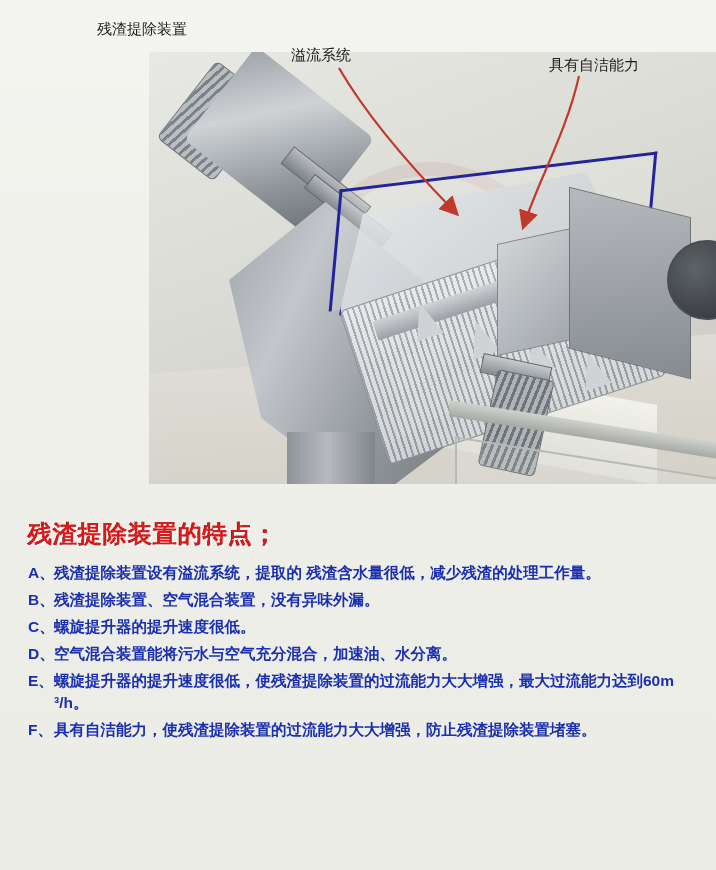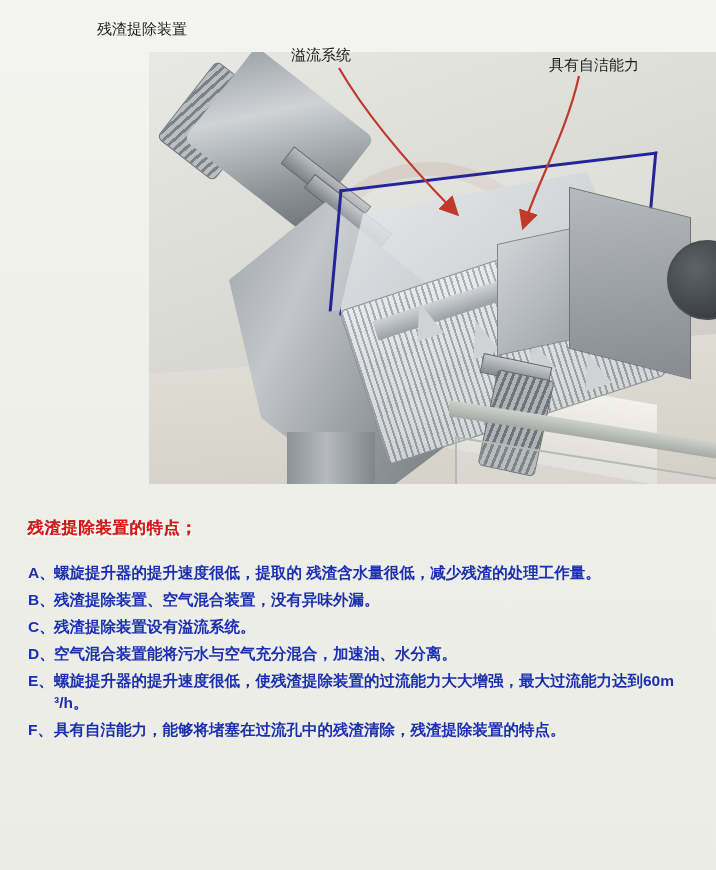--- a/index.html
+++ b/index.html
@@ -219,21 +219,21 @@
   
   .text-area {
     position: absolute;
     left: 0; top: 500px;
     width: 716px; height: 370px;
   }
   .heading {
     position: absolute;
     left: 28px; top: 18px;
     font-family: "Liberation Sans", sans-serif;
-    font-size: 16px;
+    font-size: 24px;
     font-weight: bold;
     color: #d81a1a;
     letter-spacing: 1px;
     text-shadow: 1.5px 1.5px 0 #ffffff, -0.5px -0.5px 0 #8b0f0f;
   }
   .list {
     position: absolute;
     left: 28px; top: 62px;
     width: 660px;
   }
@@ -311,38 +311,38 @@
       <path d="M540,76 C528,130 500,180 486,222" stroke="#c0392b" stroke-width="2.2" fill="none" marker-end="url(#ah)"></path>
     </svg>
   </div>
 
   <div class="text-area">
     <div class="heading">残渣提除装置的特点；</div>
 
     <div class="list">
       <div class="item">
         <span class="marker">A、</span>
-        <span class="body">螺旋提升器的提升速度很低，提取的 残渣含水量很低，减少残渣的处理工作量。</span>
+        <span class="body">残渣提除装置设有溢流系统，提取的 残渣含水量很低，减少残渣的处理工作量。</span>
       </div>
       <div class="item">
         <span class="marker">B、</span>
         <span class="body">残渣提除装置、空气混合装置，没有异味外漏。</span>
       </div>
       <div class="item">
         <span class="marker">C、</span>
-        <span class="body">残渣提除装置设有溢流系统。</span>
+        <span class="body">螺旋提升器的提升速度很低。</span>
       </div>
       <div class="item">
         <span class="marker">D、</span>
         <span class="body">空气混合装置能将污水与空气充分混合，加速油、水分离。</span>
       </div>
       <div class="item">
         <span class="marker">E、</span>
         <span class="body">螺旋提升器的提升速度很低，使残渣提除装置的过流能力大大增强，最大过流能力达到60m ³/h。</span>
       </div>
       <div class="item">
         <span class="marker">F、</span>
-        <span class="body">具有自洁能力，能够将堵塞在过流孔中的残渣清除，残渣提除装置的特点。</span>
+        <span class="body">具有自洁能力，使残渣提除装置的过流能力大大增强，防止残渣提除装置堵塞。</span>
       </div>
     </div>
   </div>
 
 </div>
 
 </body></html>

